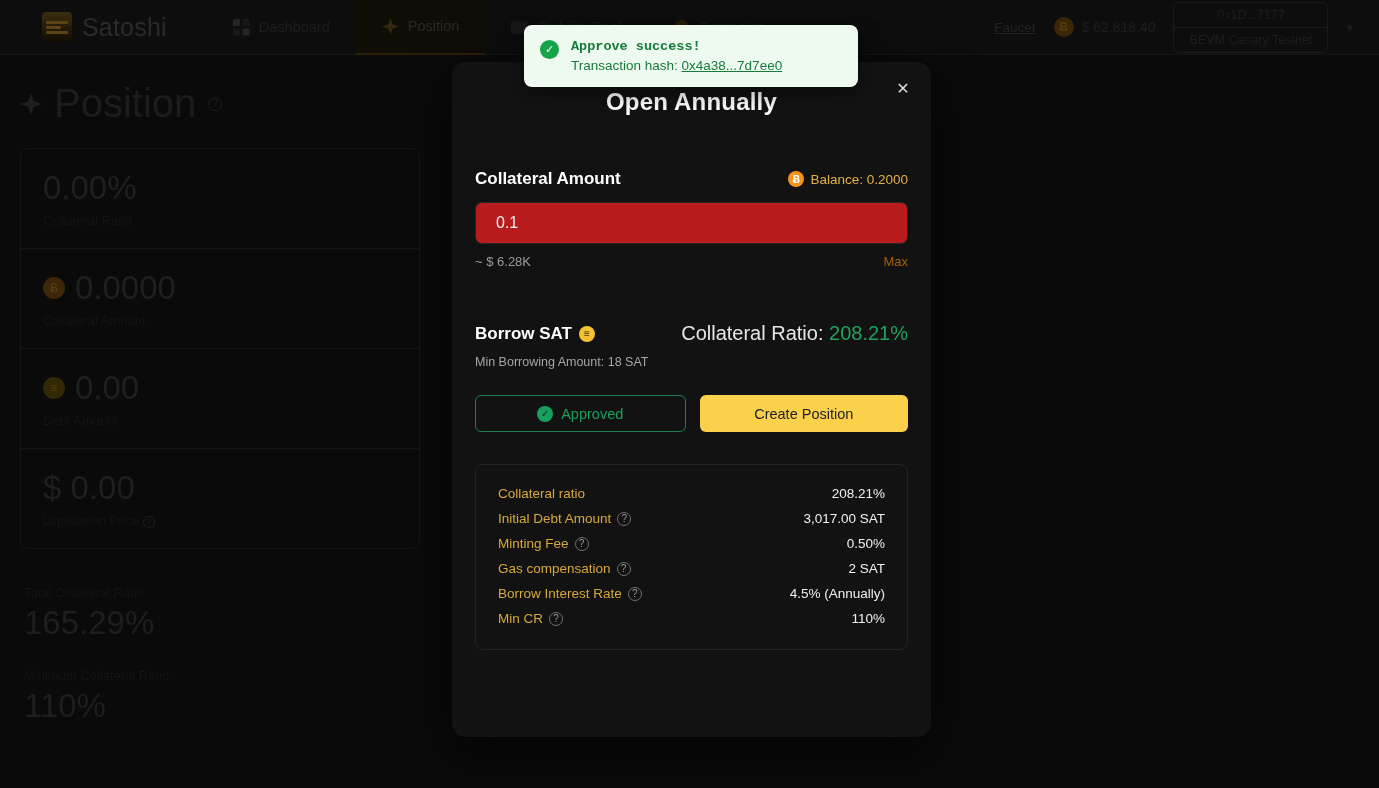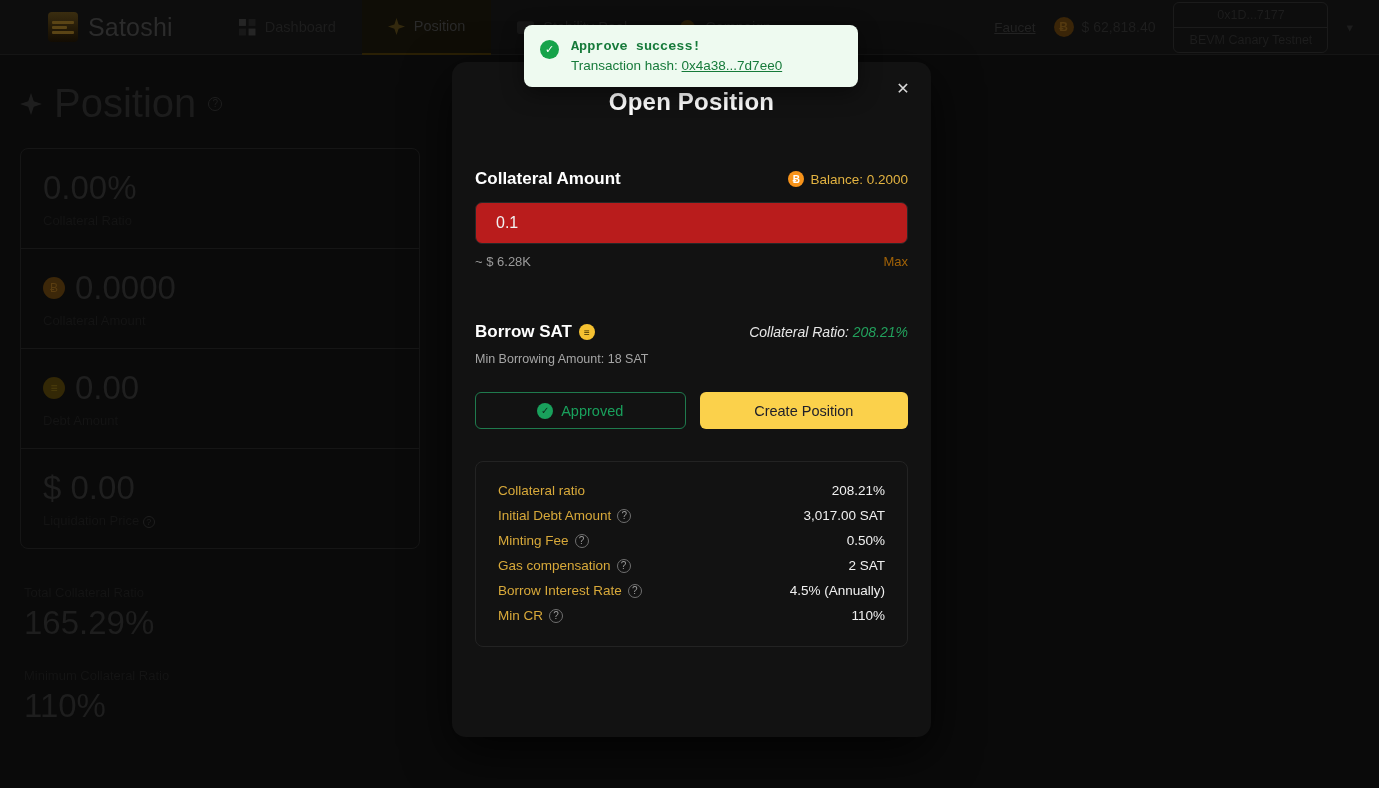--- a/index.html
+++ b/index.html
@@ -16,21 +16,21 @@
     position: absolute; inset: 0;
     background: #0a0a0a;
   }
   .nav {
     position: absolute; top: 0; left: 0; right: 0; height: 55px;
     display: flex; align-items: center;
     padding: 0 18px;
     background: #0d0d0d;
     border-bottom: 1px solid #151515;
   }
-  .brand { display: flex; align-items: center; gap: 10px; margin-left: 30px; }
+  .brand { display: flex; align-items: center; gap: 10px; margin-left: 24px; }
   .brand-mark {
     width: 30px; height: 30px; border-radius: 4px;
     background: linear-gradient(180deg,#3a2d10 0%, #241a07 55%, #120c03 100%);
     display: flex; flex-direction: column; justify-content: center; gap: 2px;
     padding: 4px;
   }
   .brand-mark i { display:block; height:3px; background:#5a4415; border-radius:1px; }
   .brand-mark i:nth-child(2){ width: 70%; }
   .brand-name { font-size: 25px; color: #2b2b2b; letter-spacing: .2px; }
 
@@ -97,21 +97,21 @@
   .field-head {
     display:flex; align-items:center; justify-content:space-between;
     margin-top: 53px;
   }
   .field-label { font-size: 17px; font-weight: 700; color:#fff; display:flex; align-items:center; gap:7px;}
   .balance { display:flex; align-items:center; gap:6px; font-size:13.5px; color:#e3b341; }
   .btc-icon { width:16px;height:16px;border-radius:50%;background:#f7931a;color:#fff;
               font-size:10px; font-weight:700; display:flex;align-items:center;justify-content:center;}
   .sat-icon { width:16px;height:16px;border-radius:50%;background:#f5c131;color:#3a2c00;
               font-size:10px; font-weight:700; display:flex;align-items:center;justify-content:center;}
-  .ratio-head { font-size:14px; color:#e6e6e6;font-style:italic; }
+  .ratio-head { font-size:20px; color:#e6e6e6; }
   .ratio-head b { color:#22a05c; font-weight:400; }
 
   .input-box {
     margin-top: 13px; height: 42px; border:1px solid #272727; border-radius: 7px;
     background: #b91c1c; display:flex; align-items:center; padding: 0 20px;
   }
   .input-box input {
     background: transparent; border: 0; outline: 0; width: 100%;
     color: #f2f2f2; font-size: 16px; font-family: "Liberation Sans", sans-serif;
   }
@@ -259,21 +259,21 @@
         <div class="blk">
           <div class="lab">Minimum Collateral Ratio</div>
           <div class="num">110%</div>
         </div>
       </div>
     </div>
   </div>
 
   <div class="modal">
     <div class="modal-close">✕</div>
-    <div class="modal-title">Open Position</div>
+    <div class="modal-title">Open Annually</div>
 
     <div class="modal-body">
 
       <div class="field-head">
         <span class="field-label">Collateral Amount</span>
         <span class="balance">
           <span class="btc-icon">Ƀ</span>
           <span>Balance: 0.2000</span>
         </span>
       </div>

